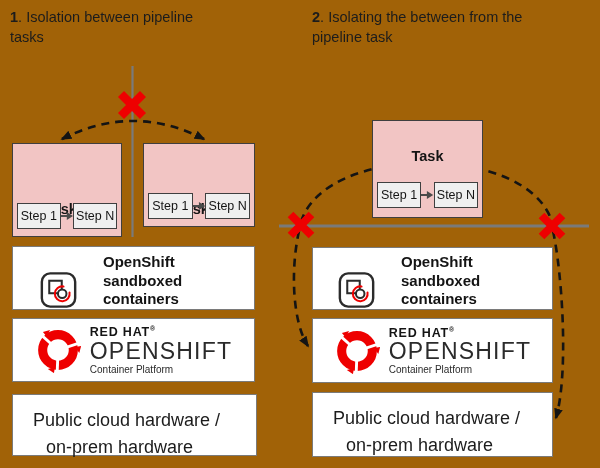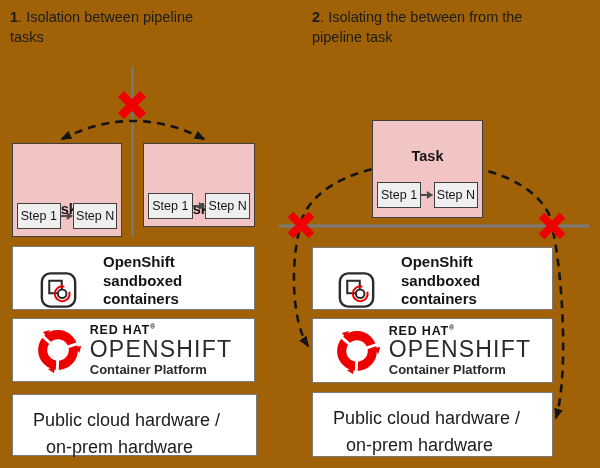--- a/index.html
+++ b/index.html
@@ -31,21 +31,21 @@
   #hw-r{left:312px;top:392px;width:241px;height:65px;}
 
   .sandbox-row{display:flex;align-items:flex-end;height:100%;gap:26px;}
   .sb-text{font-weight:bold;font-size:15px;line-height:1.25;color:#141414;}
 
   .rh-row{display:flex;align-items:center;justify-content:center;height:100%;gap:9px;}
   .rh-text{display:flex;flex-direction:column;}
   .rh-brand{font-size:12.5px;font-weight:bold;letter-spacing:0.8px;color:#141414;white-space:nowrap;}
   .rh-brand sup{font-size:7px;}
   .rh-product{font-size:23px;font-weight:400;letter-spacing:1.2px;color:#2b2b2b;margin-top:-2px;white-space:nowrap;}
-  .rh-sub{font-size:13px;font-weight:bold;color:#2b2b2b;margin-top:-1px;white-space:nowrap;}
+  .rh-sub{font-size:10px;font-weight:normal;color:#2b2b2b;margin-top:-1px;white-space:nowrap;}
 
   .hw-text{font-size:18px;line-height:1.5;padding:12px 0 0 20px;color:#1c1c1c;}
   .hw-line2{padding-left:13px;}
 </style>
 </head>
 <body>
 
 <div id="canvas">
 
   <svg class="deco" width="600" height="468" viewBox="0 0 600 468">

